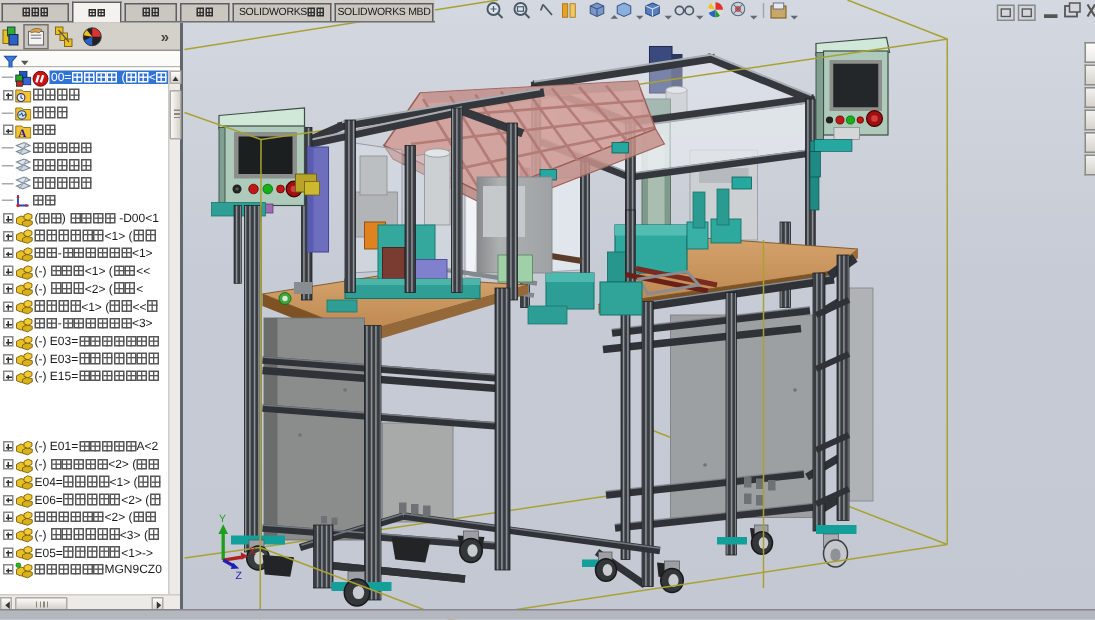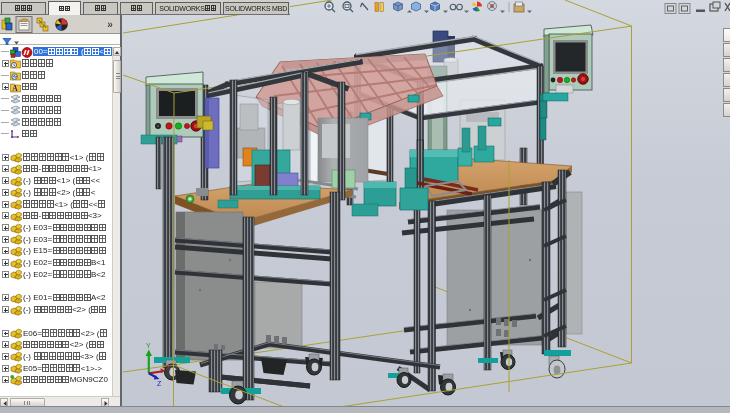--- a/index.html
+++ b/index.html
@@ -591,20 +591,25 @@
               <path d="M1 3l5-2 4 2-5 2z" fill="#dfe6ee" stroke="#7a8794" stroke-width="0.7"></path>
               <path d="M1 7l5-2 4 2-5 2z" fill="#cdd8e2" stroke="#7a8794" stroke-width="0.7"></path>
               <path d="M3 9L8 1" stroke="#99a5b0" stroke-width="0.7"></path>
             </svg></span><span class="ttxt"><i class="g"></i><i class="g"></i><i class="g"></i><i class="g"></i><i class="g"></i></span></div>
 <div class="trow" style="top:83.2px"><span class="ebn"></span><span class="ticon"><svg width="11" height="11" viewBox="0 0 11 11">
               <path d="M2 1v7h7" stroke="#2244bb" stroke-width="1.2" fill="none"></path>
               <path d="M2 1l-1 2h2z" fill="#cc2222"></path>
               <path d="M9 8l-2-1v2z" fill="#cc2222"></path>
               <circle cx="2" cy="8" r="1.1" fill="#cc2222"></circle>
             </svg></span><span class="ttxt"><i class="g"></i><i class="g"></i></span></div>
+<div class="trow" style="top:95.0px"><span class="eb"><span class="ebh"></span><span class="ebv"></span></span><span class="ticon"><svg width="12" height="11" viewBox="0 0 12 11">
+              <path d="M1 4.5l3-1.5 3 1v3.5l-3 1.5-3-1.2z" fill="#e8c021" stroke="#7a5c10" stroke-width="0.6"></path>
+              <path d="M5 7l3-1.5 3.5 1v2l-3 1.7-3.5-1z" fill="#d8b018" stroke="#7a5c10" stroke-width="0.6"></path>
+              <path d="M6 2.5l2.5-1.3 2.8 1v2.3l-2.6 1.4-2.7-1z" fill="#f0cc30" stroke="#7a5c10" stroke-width="0.6"></path>
+            </svg></span><span class="ttxt"><span class="lt">(</span><i class="g"></i><i class="g"></i><span class="lt">) </span><i class="g"></i><i class="g"></i><i class="g"></i><i class="g"></i><span class="lt"> -D00&lt;1</span></span></div>
 <div class="trow" style="top:106.7px"><span class="eb"><span class="ebh"></span><span class="ebv"></span></span><span class="ticon"><svg width="12" height="11" viewBox="0 0 12 11">
               <path d="M1 4.5l3-1.5 3 1v3.5l-3 1.5-3-1.2z" fill="#e8c021" stroke="#7a5c10" stroke-width="0.6"></path>
               <path d="M5 7l3-1.5 3.5 1v2l-3 1.7-3.5-1z" fill="#d8b018" stroke="#7a5c10" stroke-width="0.6"></path>
               <path d="M6 2.5l2.5-1.3 2.8 1v2.3l-2.6 1.4-2.7-1z" fill="#f0cc30" stroke="#7a5c10" stroke-width="0.6"></path>
             </svg></span><span class="ttxt"><i class="g"></i><i class="g"></i><i class="g"></i><i class="g"></i><i class="g"></i><i class="g"></i><span class="lt">&lt;1&gt; (</span><i class="g"></i><i class="g"></i></span></div>
 <div class="trow" style="top:118.4px"><span class="eb"><span class="ebh"></span><span class="ebv"></span></span><span class="ticon"><svg width="12" height="11" viewBox="0 0 12 11">
               <path d="M1 4.5l3-1.5 3 1v3.5l-3 1.5-3-1.2z" fill="#e8c021" stroke="#7a5c10" stroke-width="0.6"></path>
               <path d="M5 7l3-1.5 3.5 1v2l-3 1.7-3.5-1z" fill="#d8b018" stroke="#7a5c10" stroke-width="0.6"></path>
               <path d="M6 2.5l2.5-1.3 2.8 1v2.3l-2.6 1.4-2.7-1z" fill="#f0cc30" stroke="#7a5c10" stroke-width="0.6"></path>
             </svg></span><span class="ttxt"><i class="g"></i><i class="g"></i><span class="lt">-</span><i class="g"></i><i class="g"></i><i class="g"></i><i class="g"></i><i class="g"></i><i class="g"></i><span class="lt">&lt;1&gt;</span></span></div>
@@ -636,40 +641,35 @@
 <div class="trow" style="top:188.7px"><span class="eb"><span class="ebh"></span><span class="ebv"></span></span><span class="ticon"><svg width="12" height="11" viewBox="0 0 12 11">
               <path d="M1 4.5l3-1.5 3 1v3.5l-3 1.5-3-1.2z" fill="#e8c021" stroke="#7a5c10" stroke-width="0.6"></path>
               <path d="M5 7l3-1.5 3.5 1v2l-3 1.7-3.5-1z" fill="#d8b018" stroke="#7a5c10" stroke-width="0.6"></path>
               <path d="M6 2.5l2.5-1.3 2.8 1v2.3l-2.6 1.4-2.7-1z" fill="#f0cc30" stroke="#7a5c10" stroke-width="0.6"></path>
             </svg></span><span class="ttxt"><span class="lt">(-) E03=</span><i class="g"></i><i class="g"></i><i class="g"></i><i class="g"></i><i class="g"></i><i class="g"></i><i class="g"></i></span></div>
 <div class="trow" style="top:200.4px"><span class="eb"><span class="ebh"></span><span class="ebv"></span></span><span class="ticon"><svg width="12" height="11" viewBox="0 0 12 11">
               <path d="M1 4.5l3-1.5 3 1v3.5l-3 1.5-3-1.2z" fill="#e8c021" stroke="#7a5c10" stroke-width="0.6"></path>
               <path d="M5 7l3-1.5 3.5 1v2l-3 1.7-3.5-1z" fill="#d8b018" stroke="#7a5c10" stroke-width="0.6"></path>
               <path d="M6 2.5l2.5-1.3 2.8 1v2.3l-2.6 1.4-2.7-1z" fill="#f0cc30" stroke="#7a5c10" stroke-width="0.6"></path>
             </svg></span><span class="ttxt"><span class="lt">(-) E15=</span><i class="g"></i><i class="g"></i><i class="g"></i><i class="g"></i><i class="g"></i><i class="g"></i><i class="g"></i></span></div>
-<div class="trow" style="top:212.2px"><span class="eb"><span class="ebh"></span><span class="ebv"></span></span><span class="ticon"><svg width="12" height="11" viewBox="0 0 12 11">
-              <path d="M1 4.5l3-1.5 3 1v3.5l-3 1.5-3-1.2z" fill="#e8c021" stroke="#7a5c10" stroke-width="0.6"></path>
-              <path d="M5 7l3-1.5 3.5 1v2l-3 1.7-3.5-1z" fill="#d8b018" stroke="#7a5c10" stroke-width="0.6"></path>
-              <path d="M6 2.5l2.5-1.3 2.8 1v2.3l-2.6 1.4-2.7-1z" fill="#f0cc30" stroke="#7a5c10" stroke-width="0.6"></path>
-            </svg></span><span class="ttxt"><span class="lt">(-) E02=</span><i class="g"></i><i class="g"></i><i class="g"></i><i class="g"></i><i class="g"></i><span class="lt">B&lt;1</span></span></div>
-<div class="trow" style="top:223.9px"><span class="eb"><span class="ebh"></span><span class="ebv"></span></span><span class="ticon"><svg width="12" height="11" viewBox="0 0 12 11">
-              <path d="M1 4.5l3-1.5 3 1v3.5l-3 1.5-3-1.2z" fill="#e8c021" stroke="#7a5c10" stroke-width="0.6"></path>
-              <path d="M5 7l3-1.5 3.5 1v2l-3 1.7-3.5-1z" fill="#d8b018" stroke="#7a5c10" stroke-width="0.6"></path>
-              <path d="M6 2.5l2.5-1.3 2.8 1v2.3l-2.6 1.4-2.7-1z" fill="#f0cc30" stroke="#7a5c10" stroke-width="0.6"></path>
-            </svg></span><span class="ttxt"><span class="lt">(-) E02=</span><i class="g"></i><i class="g"></i><i class="g"></i><i class="g"></i><i class="g"></i><span class="lt">B&lt;2</span></span></div>
 <div class="trow" style="top:247.3px"><span class="eb"><span class="ebh"></span><span class="ebv"></span></span><span class="ticon"><svg width="12" height="11" viewBox="0 0 12 11">
               <path d="M1 4.5l3-1.5 3 1v3.5l-3 1.5-3-1.2z" fill="#e8c021" stroke="#7a5c10" stroke-width="0.6"></path>
               <path d="M5 7l3-1.5 3.5 1v2l-3 1.7-3.5-1z" fill="#d8b018" stroke="#7a5c10" stroke-width="0.6"></path>
               <path d="M6 2.5l2.5-1.3 2.8 1v2.3l-2.6 1.4-2.7-1z" fill="#f0cc30" stroke="#7a5c10" stroke-width="0.6"></path>
             </svg></span><span class="ttxt"><span class="lt">(-) E01=</span><i class="g"></i><i class="g"></i><i class="g"></i><i class="g"></i><i class="g"></i><span class="lt">A&lt;2</span></span></div>
 <div class="trow" style="top:259.0px"><span class="eb"><span class="ebh"></span><span class="ebv"></span></span><span class="ticon"><svg width="12" height="11" viewBox="0 0 12 11">
               <path d="M1 4.5l3-1.5 3 1v3.5l-3 1.5-3-1.2z" fill="#e8c021" stroke="#7a5c10" stroke-width="0.6"></path>
               <path d="M5 7l3-1.5 3.5 1v2l-3 1.7-3.5-1z" fill="#d8b018" stroke="#7a5c10" stroke-width="0.6"></path>
               <path d="M6 2.5l2.5-1.3 2.8 1v2.3l-2.6 1.4-2.7-1z" fill="#f0cc30" stroke="#7a5c10" stroke-width="0.6"></path>
             </svg></span><span class="ttxt"><span class="lt">(-) </span><i class="g"></i><i class="g"></i><i class="g"></i><i class="g"></i><i class="g"></i><span class="lt">&lt;2&gt; (</span><i class="g"></i><i class="g"></i></span></div>
+<div class="trow" style="top:270.8px"><span class="eb"><span class="ebh"></span><span class="ebv"></span></span><span class="ticon"><svg width="12" height="11" viewBox="0 0 12 11">
+              <path d="M1 4.5l3-1.5 3 1v3.5l-3 1.5-3-1.2z" fill="#e8c021" stroke="#7a5c10" stroke-width="0.6"></path>
+              <path d="M5 7l3-1.5 3.5 1v2l-3 1.7-3.5-1z" fill="#d8b018" stroke="#7a5c10" stroke-width="0.6"></path>
+              <path d="M6 2.5l2.5-1.3 2.8 1v2.3l-2.6 1.4-2.7-1z" fill="#f0cc30" stroke="#7a5c10" stroke-width="0.6"></path>
+            </svg></span><span class="ttxt"><span class="lt">E04=</span><i class="g"></i><i class="g"></i><i class="g"></i><i class="g"></i><span class="lt">&lt;1&gt; (</span><i class="g"></i><i class="g"></i></span></div>
 <div class="trow" style="top:282.5px"><span class="eb"><span class="ebh"></span><span class="ebv"></span></span><span class="ticon"><svg width="12" height="11" viewBox="0 0 12 11">
               <path d="M1 4.5l3-1.5 3 1v3.5l-3 1.5-3-1.2z" fill="#e8c021" stroke="#7a5c10" stroke-width="0.6"></path>
               <path d="M5 7l3-1.5 3.5 1v2l-3 1.7-3.5-1z" fill="#d8b018" stroke="#7a5c10" stroke-width="0.6"></path>
               <path d="M6 2.5l2.5-1.3 2.8 1v2.3l-2.6 1.4-2.7-1z" fill="#f0cc30" stroke="#7a5c10" stroke-width="0.6"></path>
             </svg></span><span class="ttxt"><span class="lt">E06=</span><i class="g"></i><i class="g"></i><i class="g"></i><i class="g"></i><i class="g"></i><span class="lt">&lt;2&gt; (</span><i class="g"></i></span></div>
 <div class="trow" style="top:294.2px"><span class="eb"><span class="ebh"></span><span class="ebv"></span></span><span class="ticon"><svg width="12" height="11" viewBox="0 0 12 11">
               <path d="M1 4.5l3-1.5 3 1v3.5l-3 1.5-3-1.2z" fill="#e8c021" stroke="#7a5c10" stroke-width="0.6"></path>
               <path d="M5 7l3-1.5 3.5 1v2l-3 1.7-3.5-1z" fill="#d8b018" stroke="#7a5c10" stroke-width="0.6"></path>
               <path d="M6 2.5l2.5-1.3 2.8 1v2.3l-2.6 1.4-2.7-1z" fill="#f0cc30" stroke="#7a5c10" stroke-width="0.6"></path>
             </svg></span><span class="ttxt"><i class="g"></i><i class="g"></i><i class="g"></i><i class="g"></i><i class="g"></i><i class="g"></i><span class="lt">&lt;2&gt; (</span><i class="g"></i><i class="g"></i></span></div>

